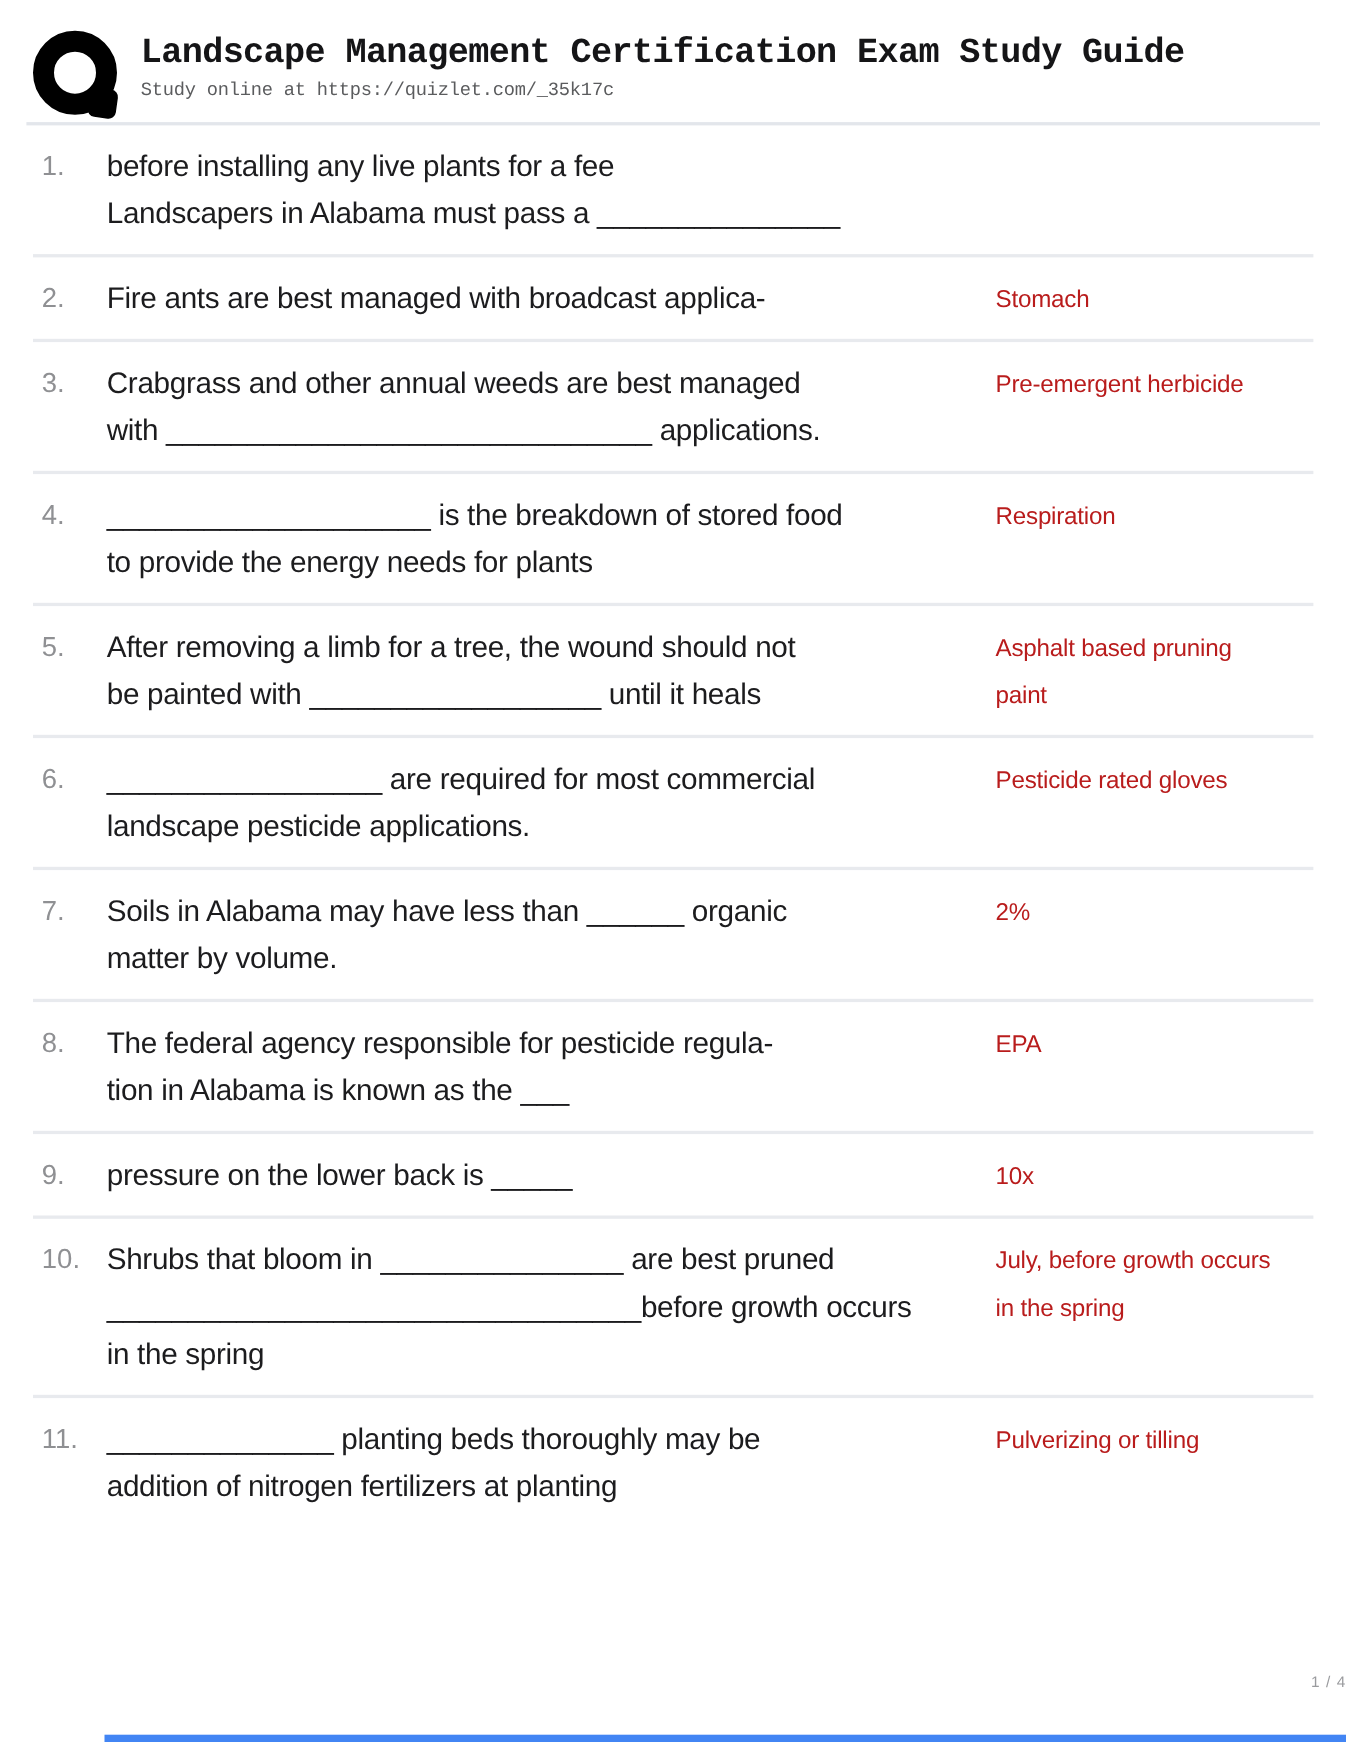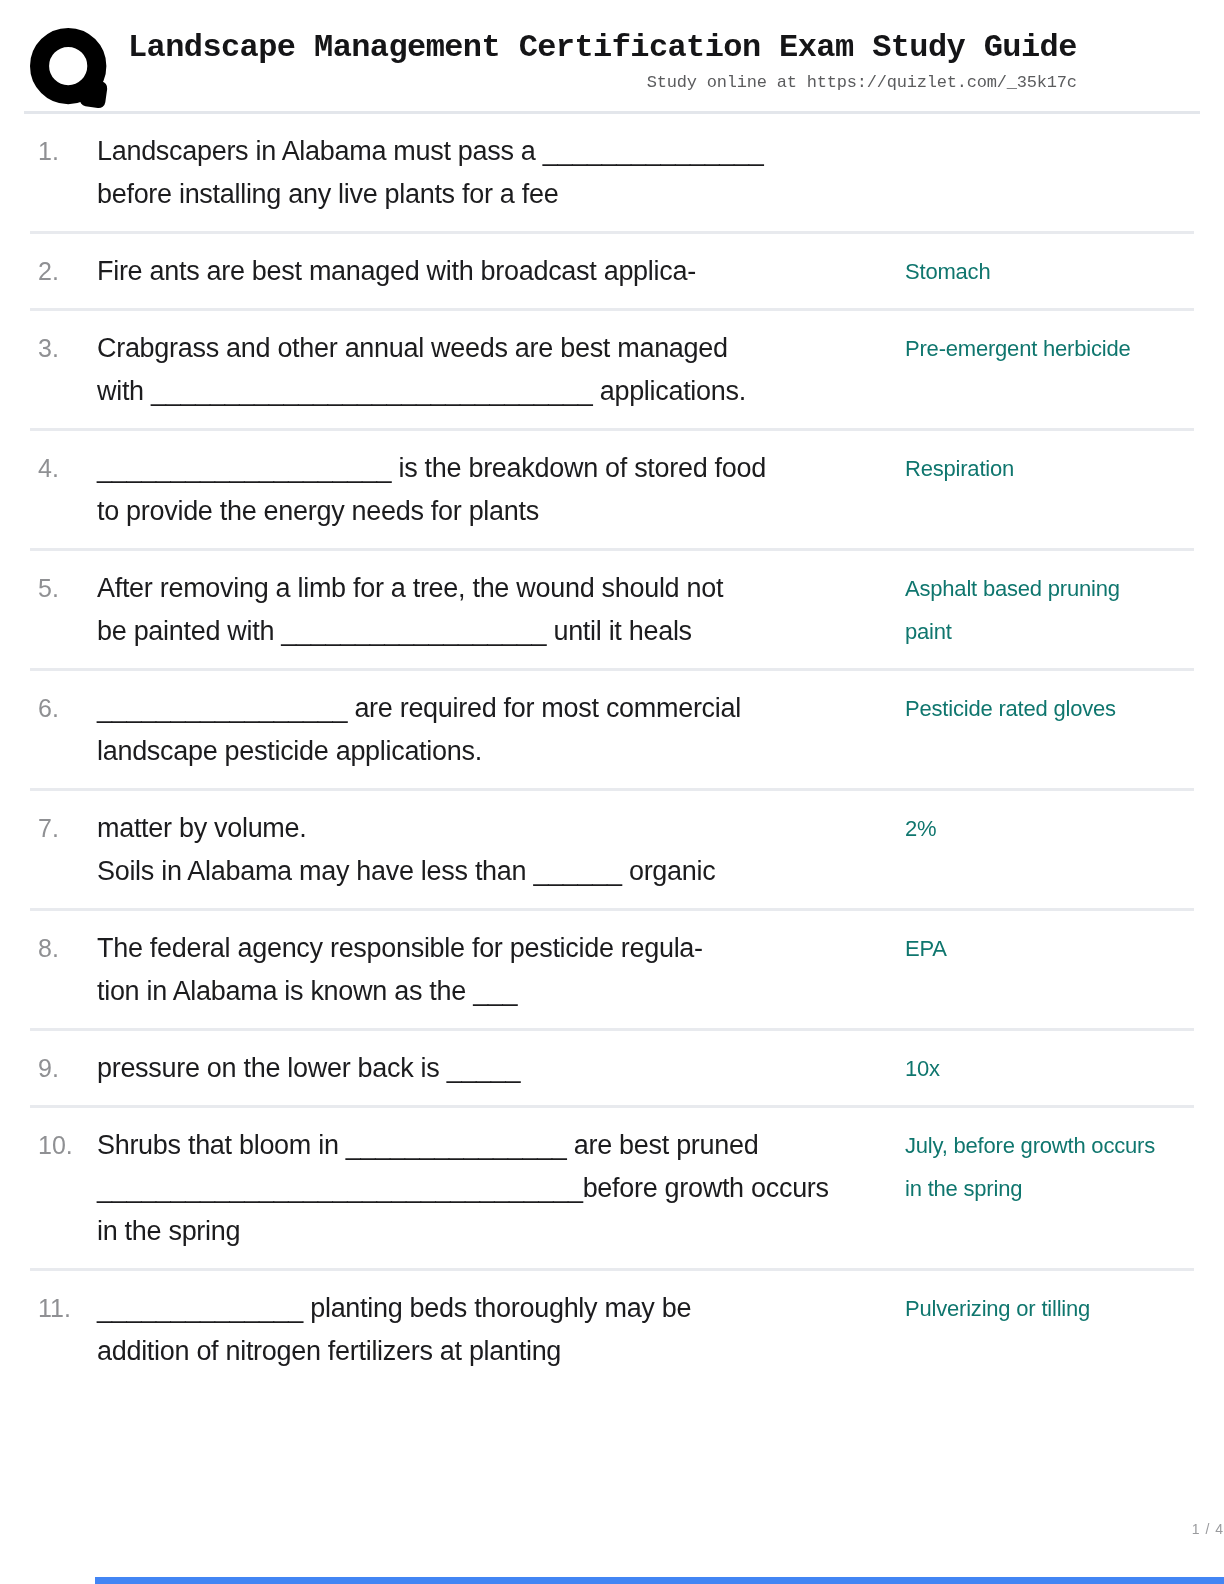--- a/index.html
+++ b/index.html
@@ -15,40 +15,40 @@
   
   .header { display:flex; align-items:flex-start; padding:26px 30px 0 30px; }
   .logo { width:84px; height:84px; flex:0 0 84px; }
   .header-text { margin-left:14px; padding-top:2px;font-family:Liberation Mono, monospace; }
   .title {
     font-size:32px; font-weight:700; color:#151517;
     letter-spacing:-0.6px; line-height:40px; white-space:nowrap;
   }
   .subtitle {
     margin-top:5px; font-size:17px; color:#5b5c5e;
-    letter-spacing:-0.2px; white-space:nowrap;text-align:right;
+    letter-spacing:-0.2px; white-space:nowrap;
   }
   .header-rule { position:absolute; top:111px; left:24px; right:24px; height:3px; background:#e3e6eb; }
 
   
   .rows { position:absolute; top:114px; left:30px; right:30px; }
   .row { display:flex; align-items:flex-start; padding:16px 0 15px 0; border-bottom:3px solid #e8eaee; }
   .row:last-child { border-bottom:none; }
   .num {
     flex:0 0 59px; margin-left:8px;
     font-size:25px; line-height:43px; color:#8f9093;
   }
   .q { flex:0 0 808px; }
   .q .line {
     font-size:27px; line-height:43px; color:#1c1c1e;
     font-weight:500; letter-spacing:-0.3px; white-space:nowrap;
   }
   .a { flex:1 1 auto; min-width:0; }
   .a .line {
-    font-size:22px; line-height:43px; color:#0f766e;
+    font-size:22px; line-height:43px; color:#b91c1c;
     letter-spacing:-0.2px; white-space:nowrap;
   }
 
   
   .footer {
     position:absolute; top:1521px; left:0; right:0;
     text-align:right; font-size:14px; color:#9a9b9e; letter-spacing:1px;
   }
 
   .bottom-bar { position:absolute; bottom:0; left:95px; right:0; height:7px; background:#4285f4; }
@@ -68,22 +68,22 @@
       <div class="subtitle">Study online at https://quizlet.com/_35k17c</div>
     </div>
   </div>
   <div class="header-rule"></div>
 
   <div class="rows">
 
     <div class="row">
       <div class="num">1.</div>
       <div class="q">
+        <div class="line">before installing any live plants for a fee</div>
         <div class="line">Landscapers in Alabama must pass a _______________</div>
-        <div class="line">before installing any live plants for a fee</div>
       </div>
       <div class="a"></div>
     </div>
 
     <div class="row">
       <div class="num">2.</div>
       <div class="q">
         <div class="line">Fire ants are best managed with broadcast applica-</div>
       </div>
       <div class="a">
@@ -132,22 +132,22 @@
         <div class="line">landscape pesticide applications.</div>
       </div>
       <div class="a">
         <div class="line">Pesticide rated gloves</div>
       </div>
     </div>
 
     <div class="row">
       <div class="num">7.</div>
       <div class="q">
+        <div class="line">Soils in Alabama may have less than ______ organic</div>
         <div class="line">matter by volume.</div>
-        <div class="line">Soils in Alabama may have less than ______ organic</div>
       </div>
       <div class="a">
         <div class="line">2%</div>
       </div>
     </div>
 
     <div class="row">
       <div class="num">8.</div>
       <div class="q">
         <div class="line">The federal agency responsible for pesticide regula-</div>

